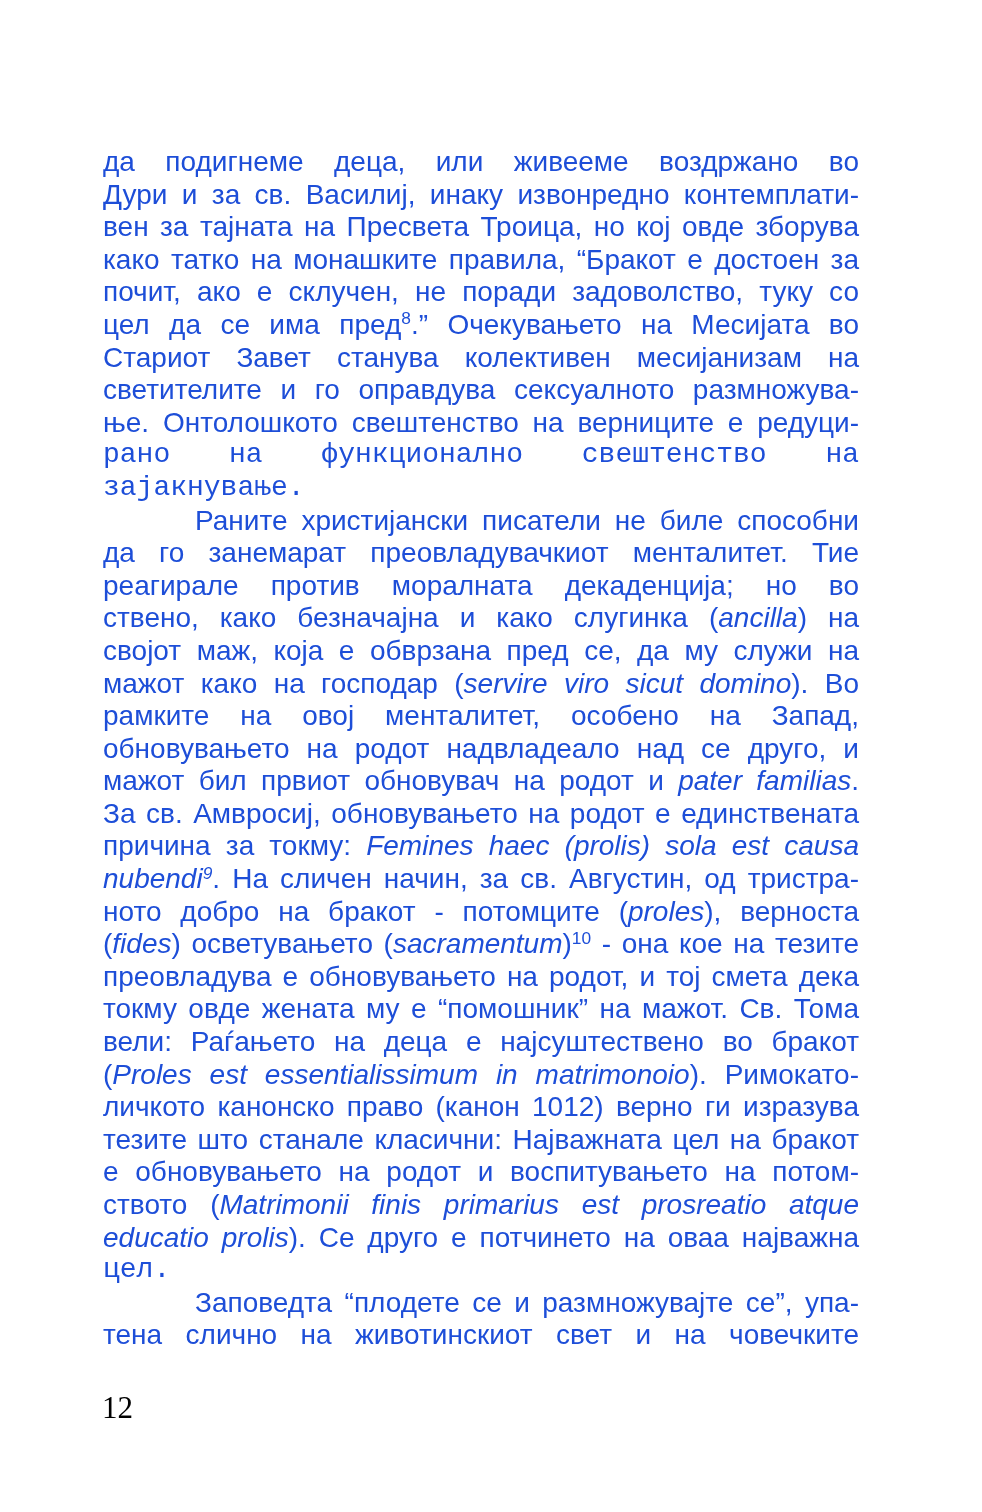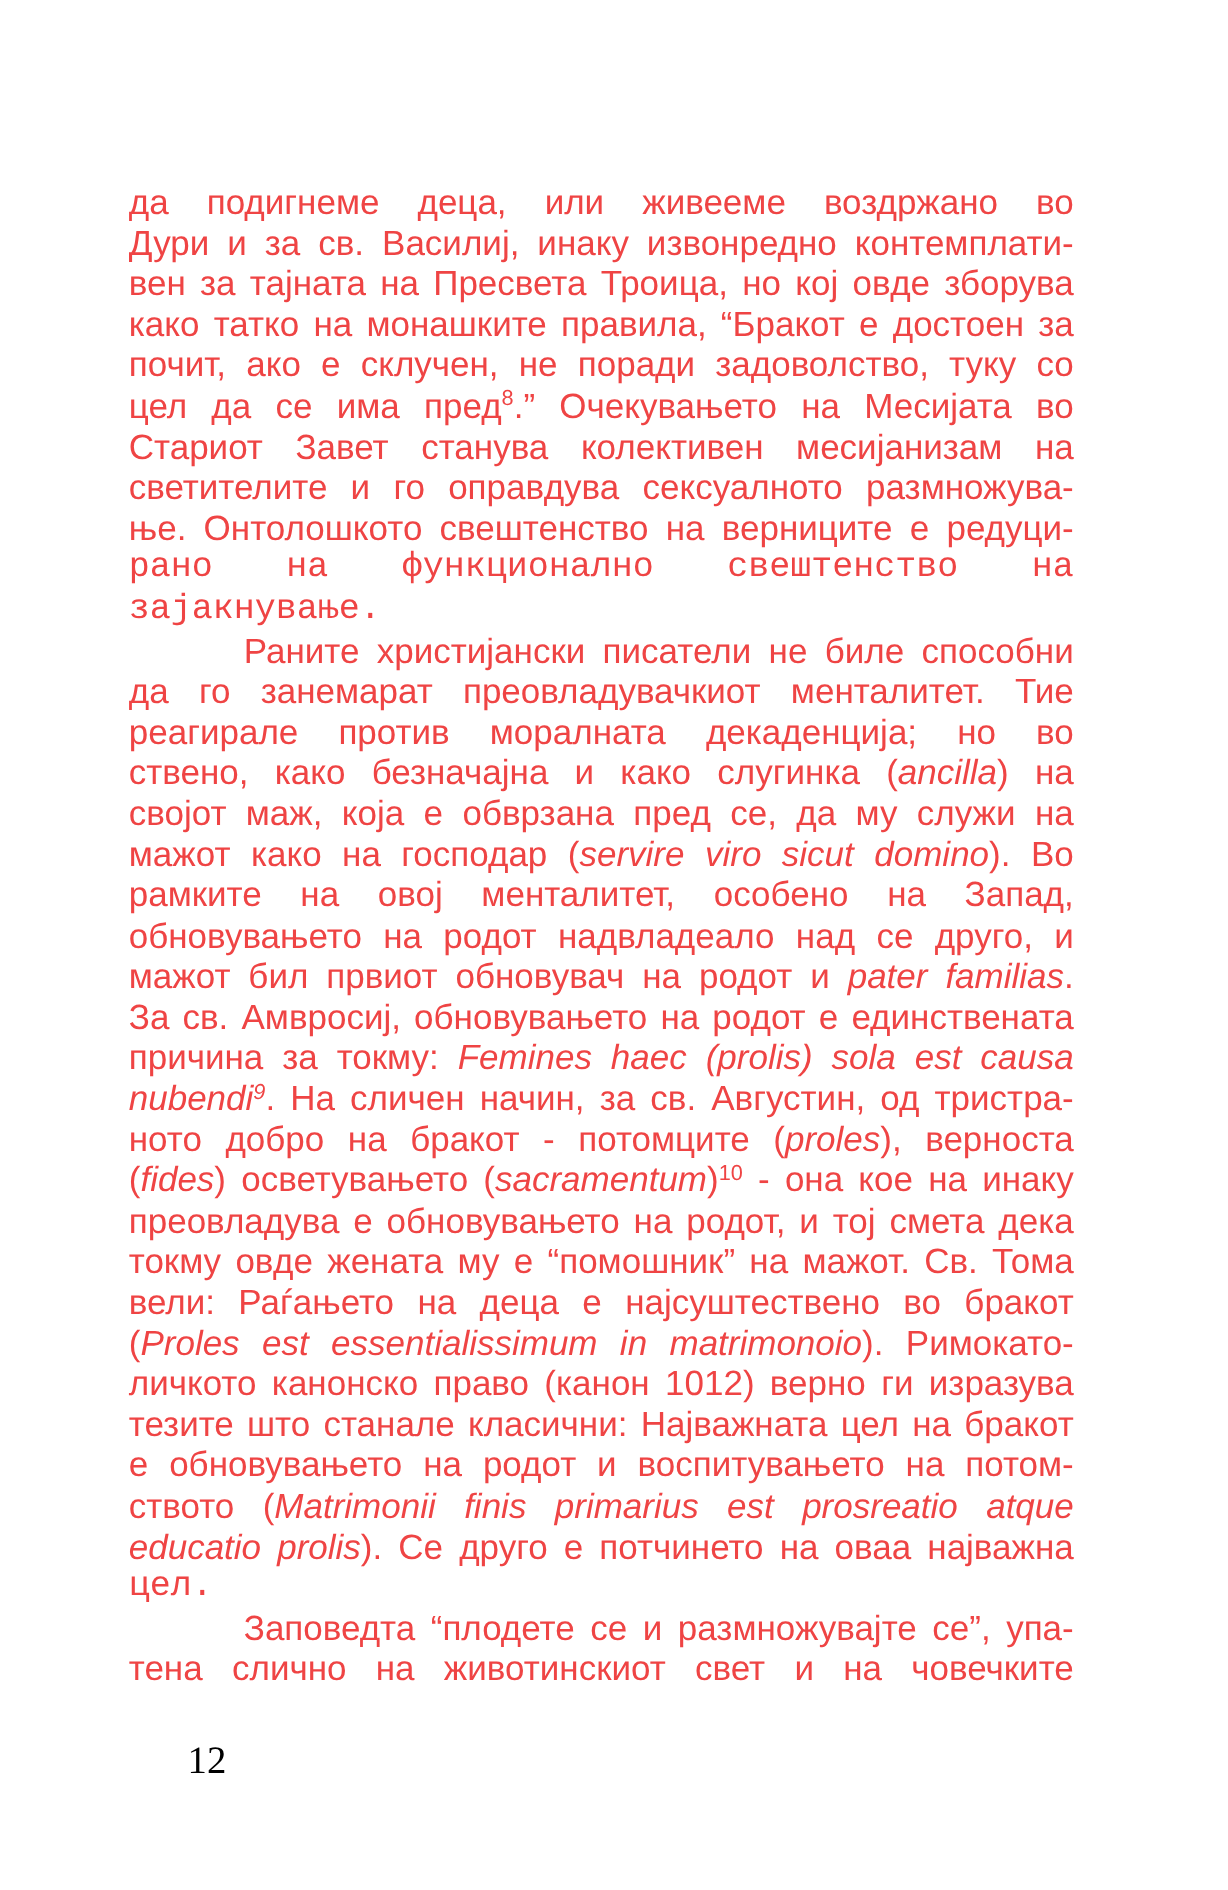--- a/index.html
+++ b/index.html
@@ -12,21 +12,21 @@
     overflow: hidden;
   }
   .text-block {
     position: absolute;
     left: 103px;
     top: 146px;
     width: 756px;
     font-family: "Liberation Sans", sans-serif;
     font-size: 28px;
     line-height: 32.6px;
-    color: #ef4444;
+    color: #1d4ed8;
   }
   .line {
     text-align: justify;
     text-align-last: justify;
   }
   .line.end { text-align-last: left; font-family: Liberation Mono, monospace; }
   .line.indent { padding-left: 92px; }
   .line i { }
   .line sup {
     font-size: 0.62em;
@@ -35,21 +35,20 @@
     vertical-align: baseline;
     top: -0.55em;
   }
   .page-number {
     position: absolute;
     left: 102px;
     top: 1390px;
     font-family: "Liberation Serif", serif;
     font-size: 31px;
     color: #000000;
-    margin-left: 48px;
   }
 </style>
 </head>
 <body>
 
 <div class="page">
   <div class="text-block">
       <div>
         <div class="line"><span>да подигнеме деца, или живееме воздржано во</span></div>
         <div class="line"><span>Дури и за св. Василиј, инаку извонредно контемплати-</span></div>
@@ -69,21 +68,21 @@
         <div class="line"><span>ствено, како безначајна и како слугинка (</span><i>ancilla</i><span>) на</span></div>
         <div class="line"><span>својот маж, која е обврзана пред се, да му служи на</span></div>
         <div class="line"><span>мажот како на господар (</span><i>servire viro sicut domino</i><span>). Во</span></div>
         <div class="line"><span>рамките на овој менталитет, особено на Запад,</span></div>
         <div class="line"><span>обновувањето на родот надвладеало над се друго, и</span></div>
         <div class="line"><span>мажот бил првиот обновувач на родот и </span><i>pater familias</i><span>.</span></div>
         <div class="line"><span>За св. Амвросиј, обновувањето на родот е единствената</span></div>
         <div class="line"><span>причина за токму: </span><i>Femines haec (prolis) sola est causa</i></div>
         <div class="line"><i>nubendi</i><sup><i>9</i></sup><span>. На сличен начин, за св. Августин, од тристра-</span></div>
         <div class="line"><span>ното добро на бракот - потомците (</span><i>proles</i><span>), верноста</span></div>
-        <div class="line"><span>(</span><i>fides</i><span>) осветувањето (</span><i>sacramentum</i><span>)</span><sup>10</sup><span> - она кое на инаку</span></div>
+        <div class="line"><span>(</span><i>fides</i><span>) осветувањето (</span><i>sacramentum</i><span>)</span><sup>10</sup><span> - она кое на тезите</span></div>
         <div class="line"><span>преовладува е обновувањето на родот, и тој смета дека</span></div>
         <div class="line"><span>токму овде жената му е “помошник” на мажот. Св. Тома</span></div>
         <div class="line"><span>вели: Раѓањето на деца е најсуштествено во бракот</span></div>
         <div class="line"><span>(</span><i>Proles est essentialissimum in matrimonoio</i><span>). Римокато-</span></div>
         <div class="line"><span>личкото канонско право (канон 1012) верно ги изразува</span></div>
         <div class="line"><span>тезите што станале класични: Најважната цел на бракот</span></div>
         <div class="line"><span>е обновувањето на родот и воспитувањето на потом-</span></div>
         <div class="line"><span>ството (</span><i>Matrimonii finis primarius est prosreatio atque</i></div>
         <div class="line"><i>educatio prolis</i><span>). Се друго е потчинето на оваа најважна</span></div>
         <div class="line end"><span>цел.</span></div>

